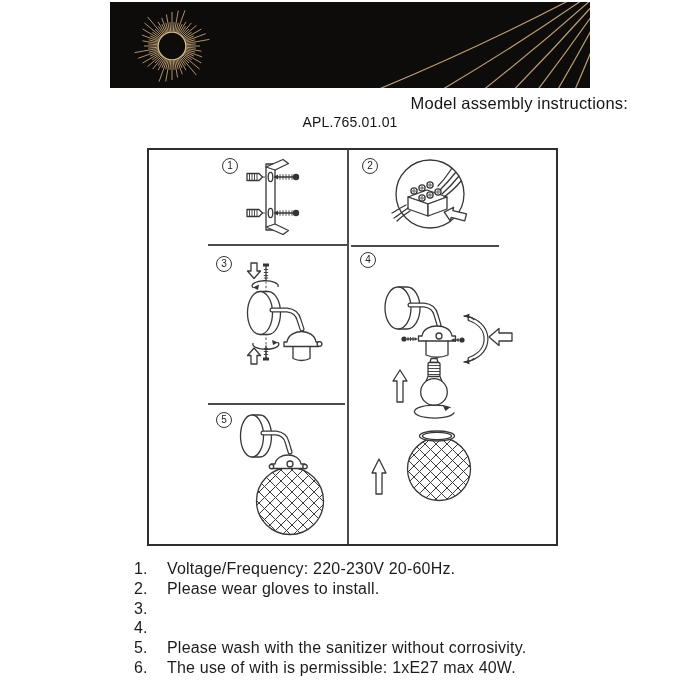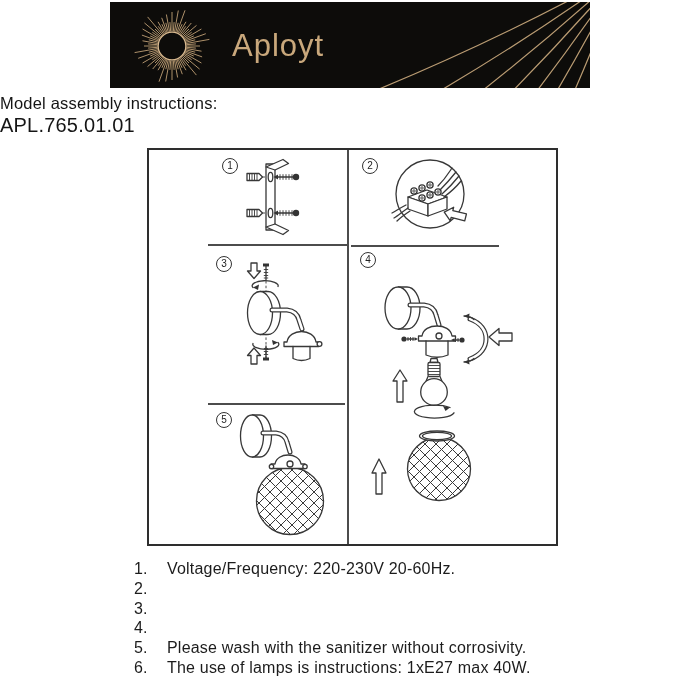--- a/index.html
+++ b/index.html
@@ -10,24 +10,24 @@
   
   .banner{position:absolute;left:110px;top:2px;width:480px;height:86px;
     background:#0d0c0a;overflow:hidden;}
   .logo-svg{position:absolute;left:0;top:0;}
   .brand{position:absolute;left:122px;top:26px;font-size:31px;font-weight:400;
     letter-spacing:1px;color:#c9a87c;}
   .rays-svg{position:absolute;right:0;top:0;}
   #ray-fan path{stroke:#c9a87c;fill:none;stroke-width:1.2;opacity:.92;}
   #sun-rays line{stroke:#c9a87c;stroke-width:.9;opacity:.95;}
   
-  .title1{position:absolute;top:94px;left:0;width:628px;text-align:left;
+  .title1{position:absolute;top:94px;left:0;width:628px;text-align:right;
     font-size:16.5px;letter-spacing:.2px;color:#151515;}
-  .title2{position:absolute;top:114px;left:0;width:700px;text-align:left;
-    font-size:20px;letter-spacing:.2px;color:#151515;}
+  .title2{position:absolute;top:114px;left:0;width:700px;text-align:center;
+    font-size:14px;letter-spacing:.2px;color:#151515;}
   
   .diagram{position:absolute;left:147px;top:148px;width:411px;height:398px;
     border:2px solid #2e2e2e;box-sizing:border-box;background:#fff;}
   .vdiv{position:absolute;left:198px;top:0;width:1.5px;height:100%;background:#4c4c4c;}
   .hdiv1{position:absolute;left:59px;top:94px;width:139px;height:1.5px;background:#4c4c4c;}
   .hdiv2{position:absolute;left:202px;top:95px;width:148px;height:1.5px;background:#4c4c4c;}
   .hdiv3{position:absolute;left:59px;top:253px;width:137px;height:1.5px;background:#4c4c4c;}
   .cell{position:absolute;}
   .s1{left:0;top:0;}
   .s2{left:199px;top:0;}
@@ -127,21 +127,20 @@
         <line x1="74.6" y1="36.8" x2="91.4" y2="27.0"></line>
         <line x1="75.1" y1="37.9" x2="83.8" y2="33.9"></line>
         <line x1="75.6" y1="39.0" x2="95.8" y2="31.7"></line>
         <line x1="76.0" y1="40.2" x2="85.2" y2="37.8"></line>
         <line x1="76.3" y1="41.5" x2="99.4" y2="37.4"></line>
         <line x1="76.4" y1="42.7" x2="85.9" y2="41.9"></line>
       </g>
     <circle cx="62" cy="44" r="13" fill="#0d0c0a"></circle>
     <circle cx="62" cy="44" r="13.9" fill="none" stroke="#d9b98f" stroke-width="1.4"></circle>
   </svg>
-  <div class="brand">Aployt</div>
   <svg class="rays-svg" width="480" height="86" viewBox="0 0 480 86">
     <g id="ray-fan">
         <path d="M512,-30 Q512.6,185.0 474.5,398.4"></path>
         <path d="M512,-30 Q487.1,183.6 424.1,390.9"></path>
         <path d="M512,-30 Q462.0,179.1 374.8,377.5"></path>
         <path d="M512,-30 Q437.6,171.7 327.6,358.4"></path>
         <path d="M512,-30 Q414.2,161.5 282.9,333.9"></path>
         <path d="M512,-30 Q392.3,148.6 241.4,304.2"></path>
         <path d="M512,-30 Q372.0,133.1 203.7,269.8"></path>
         <path d="M512,-30 Q353.6,115.4 170.4,231.2"></path>
@@ -370,28 +369,29 @@
   </svg>
 </div>
 
 <div class="list">
   <div class="row">
     <span class="num">1.</span>
     <span class="txt">Voltage/Frequency: 220-230V 20-60Hz.</span>
   </div>
   <div class="row">
     <span class="num">2.</span>
+    <span class="txt">Please wear gloves to install.</span>
   </div>
   <div class="row">
     <span class="num">3.</span>
   </div>
   <div class="row">
     <span class="num">4.</span>
   </div>
   <div class="row">
     <span class="num">5.</span>
     <span class="txt">Please wash with the sanitizer without corrosivity.</span>
   </div>
   <div class="row">
     <span class="num">6.</span>
-    <span class="txt">The use of lamps is instructions: 1xE27 max 40W.</span>
+    <span class="txt">The use of with is permissible: 1xE27 max 40W.</span>
   </div>
 </div>
 
 </body></html>

